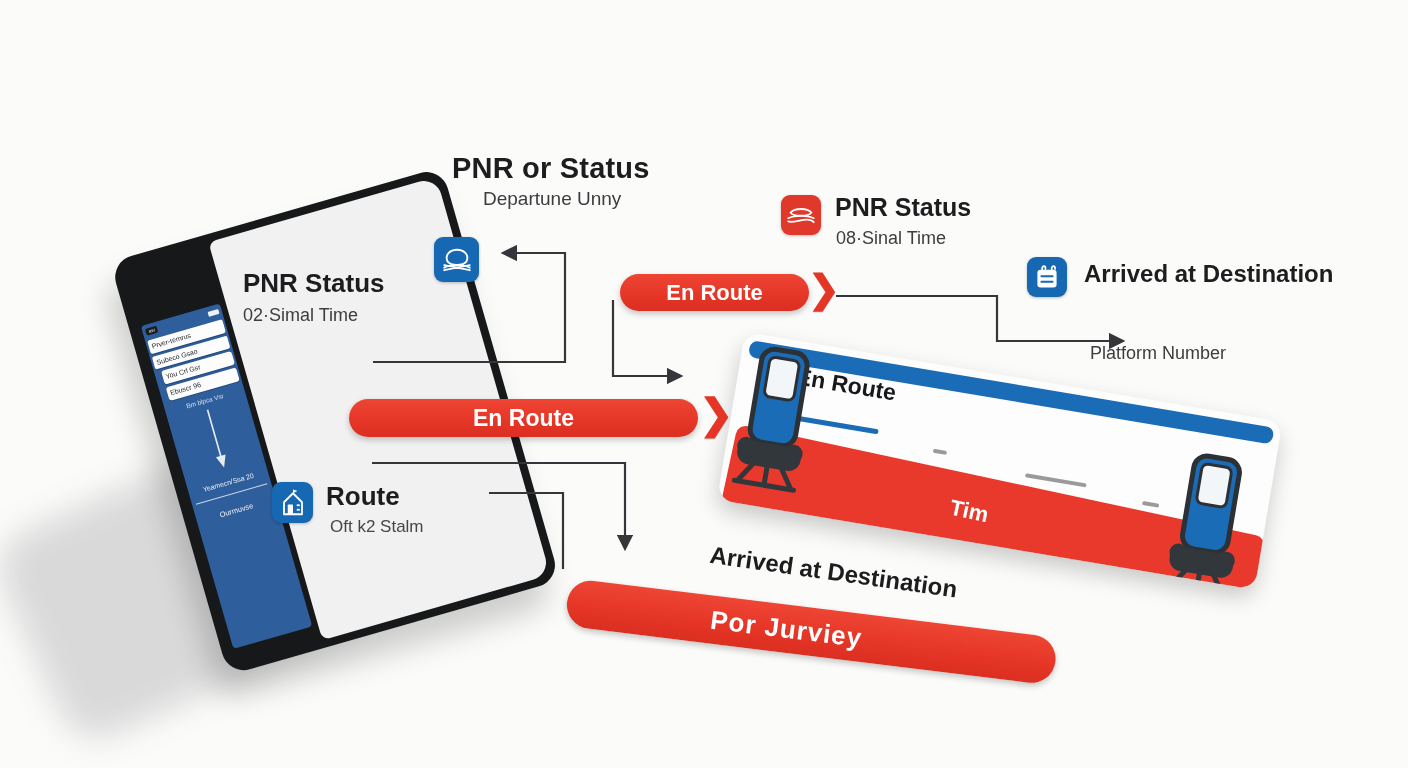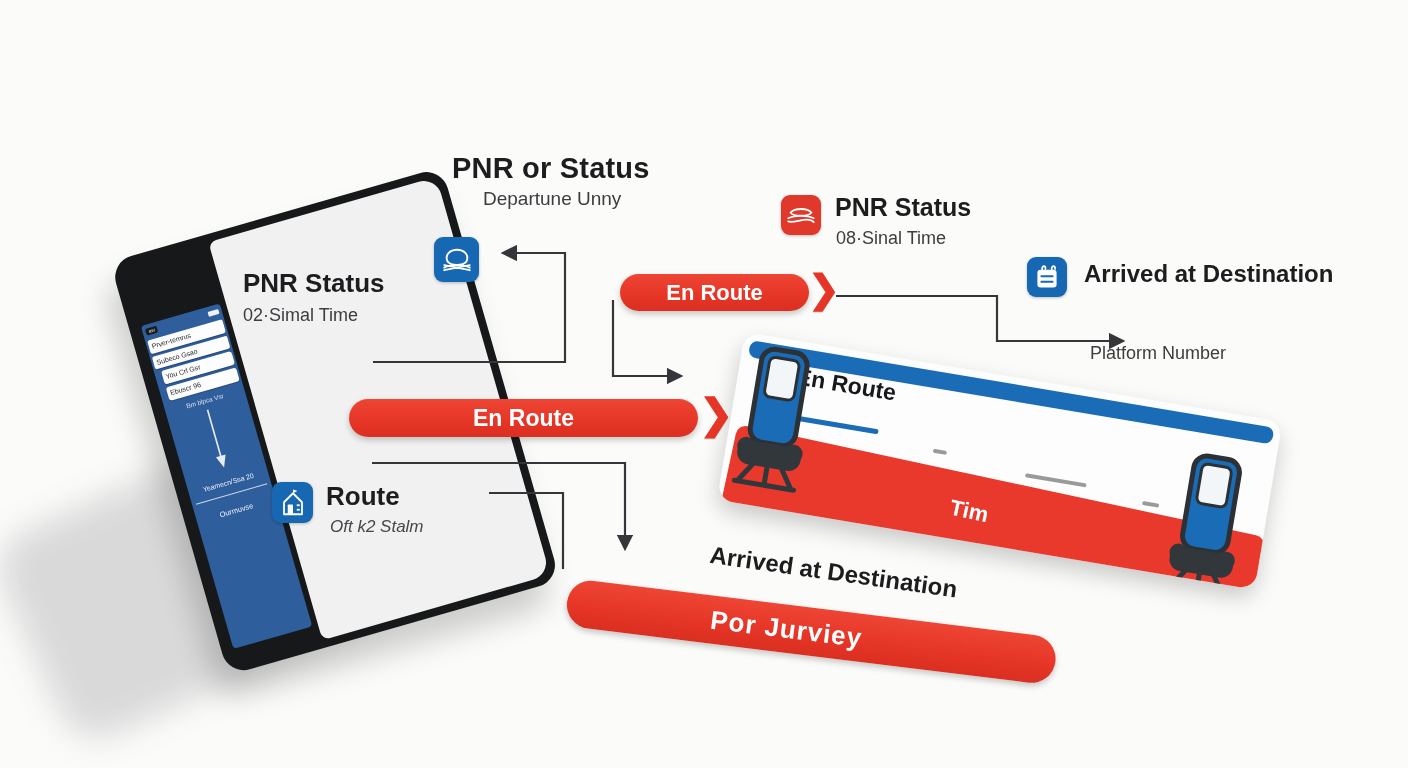--- a/index.html
+++ b/index.html
@@ -4,21 +4,21 @@
 <style>
   html,body{margin:0;padding:0;background:#e9e9e9;font-family:"Liberation Sans",sans-serif;}
   #scene{position:relative;width:1408px;height:768px;background:#fbfbfa;overflow:hidden;}
 
   .abs{position:absolute;}
 
   
   .h-big{font-weight:bold;color:#1d1d1f;font-size:27px;letter-spacing:.2px;white-space:nowrap;}
   .h-med{font-weight:bold;color:#1d1d1f;font-size:25px;white-space:nowrap;}
   .sub{color:#3d3d40;font-size:18px;white-space:nowrap;}
-  .sub-sm{color:#44464a;font-size:17px;white-space:nowrap;font-style:italic;}
+  .sub-sm{color:#44464a;font-size:17px;white-space:nowrap;}
 
   
   .sq-icon{border-radius:9px;display:flex;align-items:center;justify-content:center;
            box-shadow:0 1px 3px rgba(0,0,0,.25);}
   .sq-red{background:#e0382a;}
   .sq-blue{background:#1668b3;}
 
   
   .pill{background:linear-gradient(180deg,#ee4534 0%,#e53526 60%,#da2f21 100%);
         border-radius:999px;color:#fff;font-weight:bold;display:flex;align-items:center;

